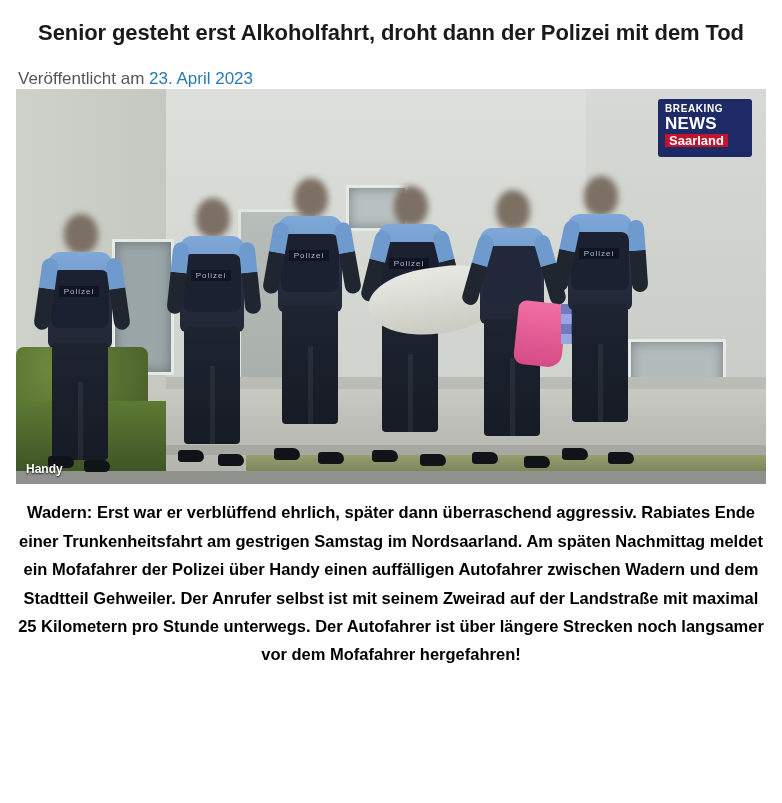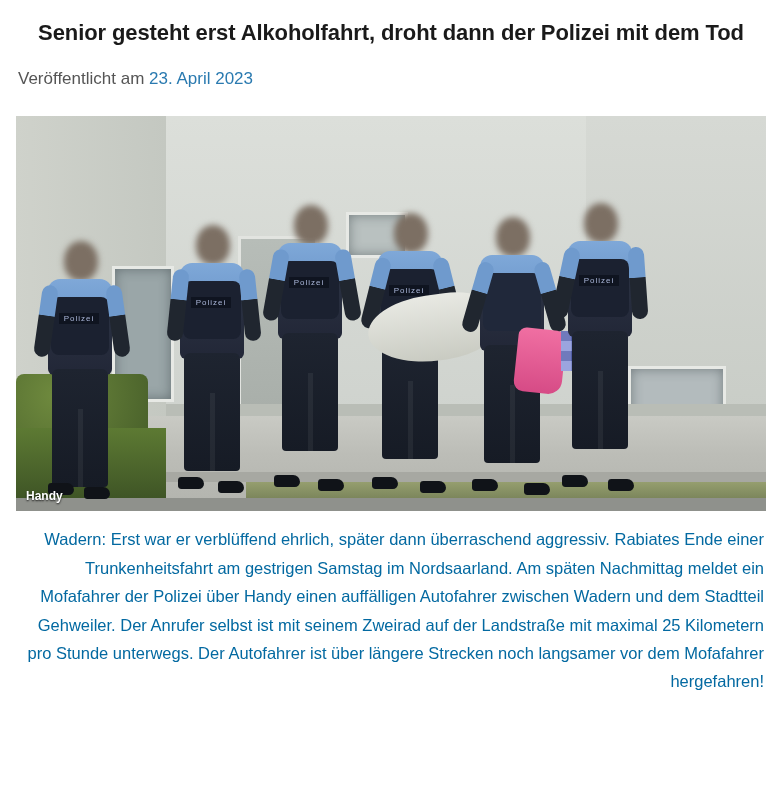--- a/index.html
+++ b/index.html
@@ -24,21 +24,21 @@
     font-weight: bold;
     text-align: center;
     line-height: 1.32;
     color: #1a1a1a;
     margin: 18px 18px 0 18px;
     letter-spacing: -0.1px;
   }
   .publish-line {
     font-size: 17px;
     color: #555555;
-    margin: 22px 0 27px 2px;
+    margin: 22px 0 0 2px;
     line-height: 1.2;
   }
   .publish-line .date-link {
     color: #2a7ab0;
     text-decoration: none;
   }
   .figure {
     position: relative;
     width: 750px;
     height: 395px;
@@ -223,23 +223,24 @@
     position: absolute;
     left: 10px; bottom: 8px;
     color: #ffffff;
     font-size: 12px;
     font-weight: bold;
     text-shadow: 0 1px 2px rgba(0,0,0,.85);
   }
   .body-text {
     font-size: 16.5px;
     line-height: 1.72;
-    color: #0369a1;
+    color: #000000;
     margin: 14px 2px 0 2px;
-    text-align: right;
+    text-align: center;
+    font-weight: bold;
   }
 </style>
 </head>
 <body>
 
 <div class="page">
 
   <h1 class="article-title">Senior gesteht erst Alkoholfahrt, droht dann der Polizei mit dem Tod</h1>
 
   <div class="publish-line">
@@ -338,19 +339,24 @@
           <div class="tag">Polizei</div>
         </div>
         <div class="arm" style="left:2px; top:-246px; transform:rotate(12deg);"></div>
         <div class="arm" style="left:74px; top:-246px; transform:rotate(-4deg);"></div>
         <div class="legs" style="left:16px; top:-162px;"></div>
         <div class="shoe" style="left:6px; top:-18px;"></div>
         <div class="shoe" style="left:52px; top:-14px;"></div>
       </div>
     </div>
 
+    <div class="breaking-badge">
+      <div class="b1">BREAKING</div>
+      <div class="b2">NEWS</div>
+      <div class="b3">Saarland</div>
+    </div>
 
     <div class="archiv-label">Handy</div>
   </div>
 
   <p class="body-text">Wadern: Erst war er verblüffend ehrlich, später dann überraschend aggressiv. Rabiates Ende einer Trunkenheitsfahrt am gestrigen Samstag im Nordsaarland. Am späten Nachmittag meldet ein Mofafahrer der Polizei über Handy einen auffälligen Autofahrer zwischen Wadern und dem Stadtteil Gehweiler. Der Anrufer selbst ist mit seinem Zweirad auf der Landstraße mit maximal 25 Kilometern pro Stunde unterwegs. Der Autofahrer ist über längere Strecken noch langsamer vor dem Mofafahrer hergefahren!</p>
 
 </div>
 
 </body></html>

